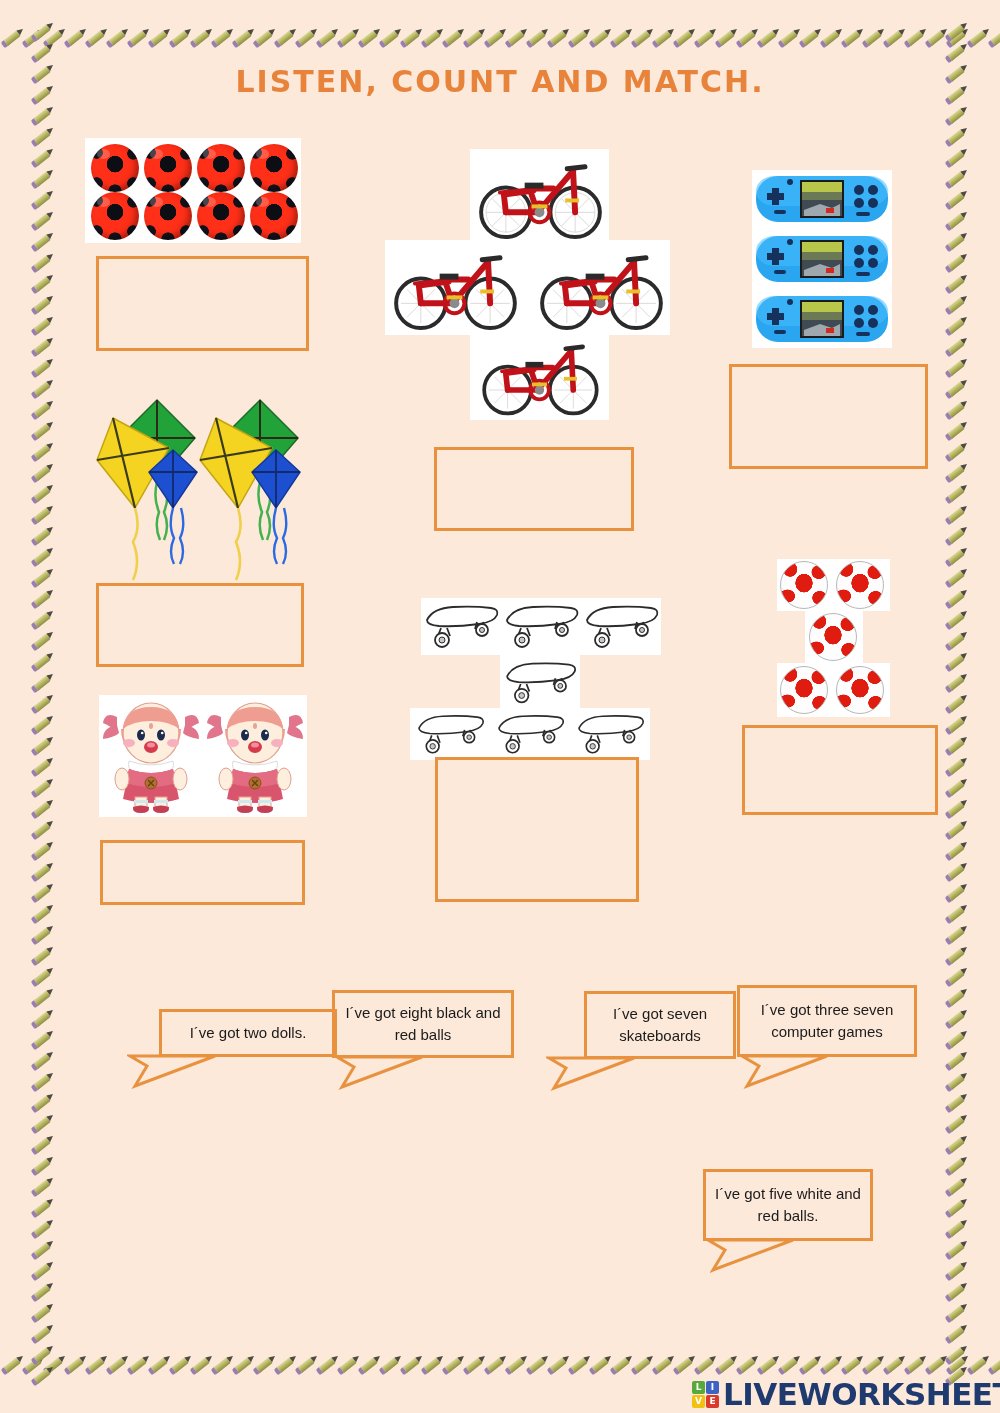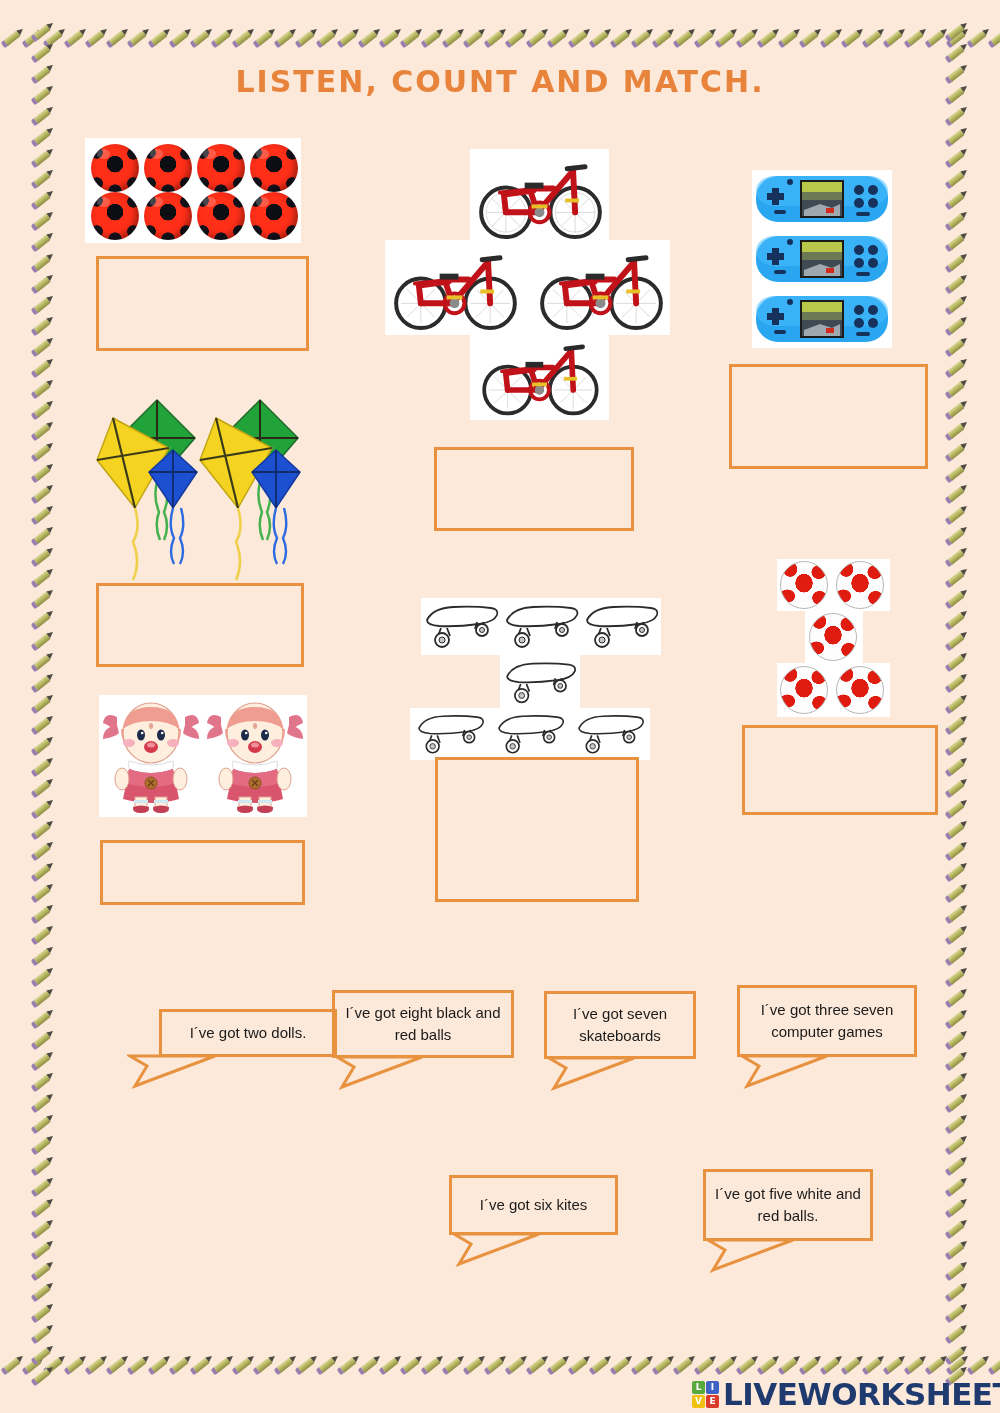--- a/index.html
+++ b/index.html
@@ -1995,40 +1995,34 @@
   </div>
 
   <div class="bubble" style="left:332px; top:990px; width:182px; height:68px;">
     <div class="box" style="width:182px; height:68px;">I´ve got eight black and red balls</div>
     <svg class="tail" viewBox="0 0 90 35" width="90" height="35" style="left:2px; top:65px;">
       <path d="M3 2 L88 2 L8 32 L20 12 Z" fill="none" stroke="#e8923f" stroke-width="3"></path>
     </svg>
   </div>
 
   <div class="bubble" style="left:544px; top:991px; width:152px; height:68px;">
-    <div class="box" style="width:152px; height:68px;">I´ve got seven skateboards</div>
+    <div class="box" style="width:152px; height:68px;margin-left:40px;">I´ve got seven skateboards</div>
     <svg class="tail" viewBox="0 0 90 35" width="90" height="35" style="left:2px; top:65px;">
       <path d="M3 2 L88 2 L8 32 L20 12 Z" fill="none" stroke="#e8923f" stroke-width="3"></path>
     </svg>
   </div>
 
   <div class="bubble" style="left:737px; top:985px; width:180px; height:72px;">
     <div class="box" style="width:180px; height:72px;">I´ve got three seven computer games</div>
     <svg class="tail" viewBox="0 0 90 35" width="90" height="35" style="left:2px; top:69px;">
       <path d="M3 2 L88 2 L8 32 L20 12 Z" fill="none" stroke="#e8923f" stroke-width="3"></path>
     </svg>
   </div>
 
 
-  <div class="bubble" style="left:449px; top:1175px; width:169px; height:60px;">
-    <div class="box" style="width:169px; height:60px;">I´ve got six kites</div>
-    <svg class="tail" viewBox="0 0 90 35" width="90" height="35" style="left:2px; top:57px;">
-      <path d="M3 2 L88 2 L8 32 L20 12 Z" fill="none" stroke="#e8923f" stroke-width="3"></path>
-    </svg>
-  </div>
 
   <div class="bubble" style="left:703px; top:1169px; width:170px; height:72px;">
     <div class="box" style="width:170px; height:72px;text-align:center;">I´ve got five white and red balls.</div>
     <svg class="tail" viewBox="0 0 90 35" width="90" height="35" style="left:2px; top:69px;">
       <path d="M3 2 L88 2 L8 32 L20 12 Z" fill="none" stroke="#e8923f" stroke-width="3"></path>
     </svg>
   </div>
 
   <div id="footer-logo">
     <div id="logo-tiles">

